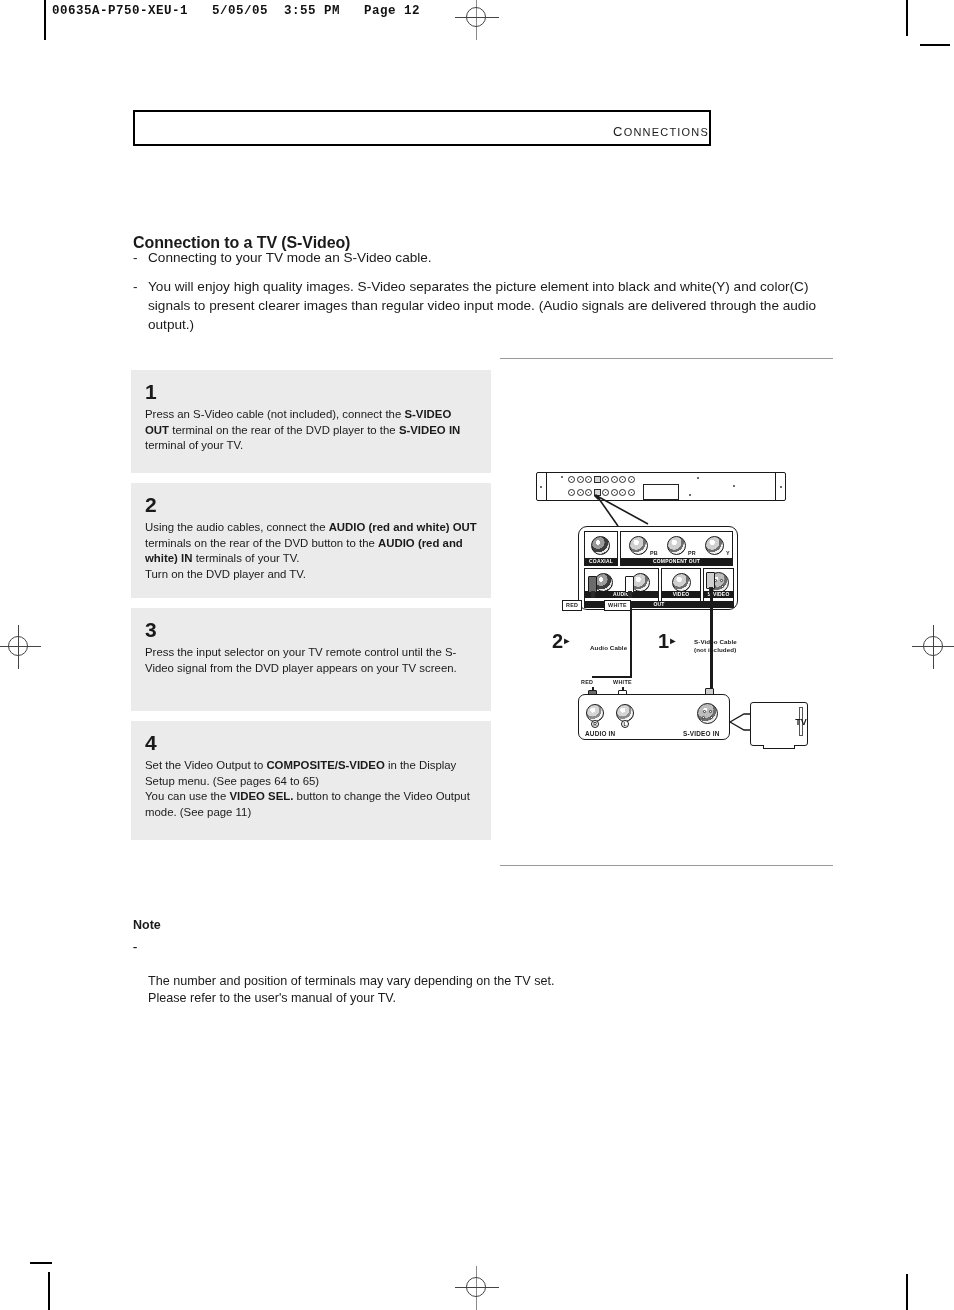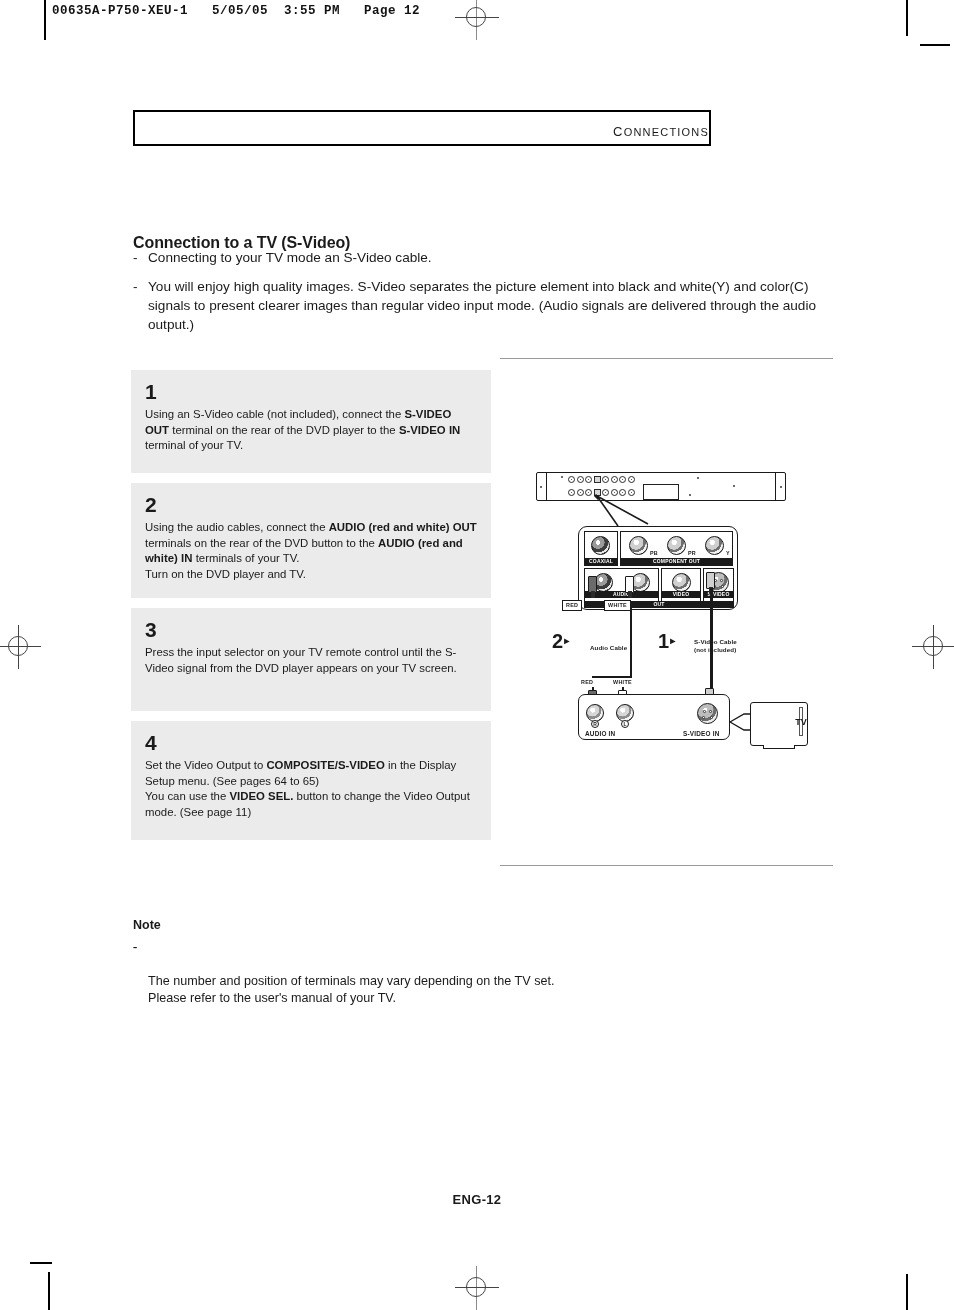--- a/index.html
+++ b/index.html
@@ -176,21 +176,21 @@
     </div>
     <div class="bullet">
       <span class="dash">-</span>
       <span>You will enjoy high quality images. S-Video separates the picture element into black and white(Y) and color(C) signals to present clearer images than regular video input mode. (Audio signals are delivered through the audio output.)</span>
     </div>
   </div>
 
   <div class="steps">
     <div class="step s1">
       <div class="num">1</div>
-      <div class="body"><span>Using an S-Video cable (not included), connect the </span><span style="font-weight: bold;">S-VIDEO OUT</span><span> terminal on the rear of the DVD player to the </span><span style="font-weight: bold;">S-VIDEO IN</span><span> terminal of your TV.</span></div>
+      <div class="body"><span>Press an S-Video cable (not included), connect the </span><span style="font-weight: bold;">S-VIDEO OUT</span><span> terminal on the rear of the DVD player to the </span><span style="font-weight: bold;">S-VIDEO IN</span><span> terminal of your TV.</span></div>
     </div>
     <div class="step s2">
       <div class="num">2</div>
       <div class="body"><span>Using the audio cables, connect the </span><span style="font-weight: bold;">AUDIO (red and white) OUT</span><span> terminals on the rear of the DVD button to the </span><span style="font-weight: bold;">AUDIO (red and white) IN</span><span> terminals of your TV.</span><br><span>Turn on the DVD player and TV.</span></div>
     </div>
     <div class="step s3">
       <div class="num">3</div>
       <div class="body"><span>Press the input selector on your TV remote control until the S-Video signal from the DVD player appears on your TV screen.</span></div>
     </div>
     <div class="step s4">
@@ -357,15 +357,14 @@
     <div class="bullet" style="position:relative;">
       <span class="dash" style="position:absolute;left:0;">-</span>
     </div>
     <div class="bullet" style="position:relative;white-space:pre-line;">
       <span class="dash" style="position:absolute;left:0;">-</span>
       <span>The number and position of terminals may vary depending on the TV set.
 Please refer to the user's manual of your TV.</span>
     </div>
   </div>
 
-  <div class="footer">ENG-12</div>
 
 </div>
 
 </body></html>

